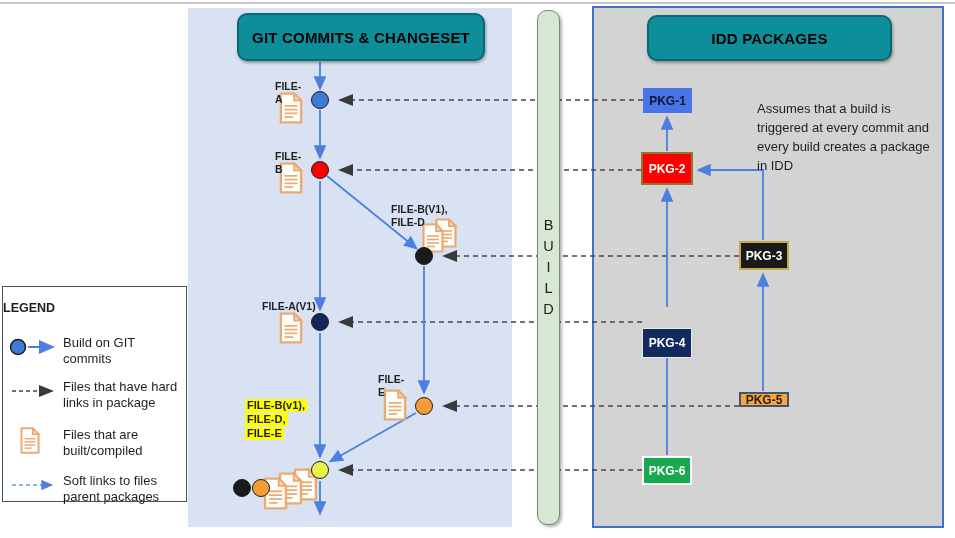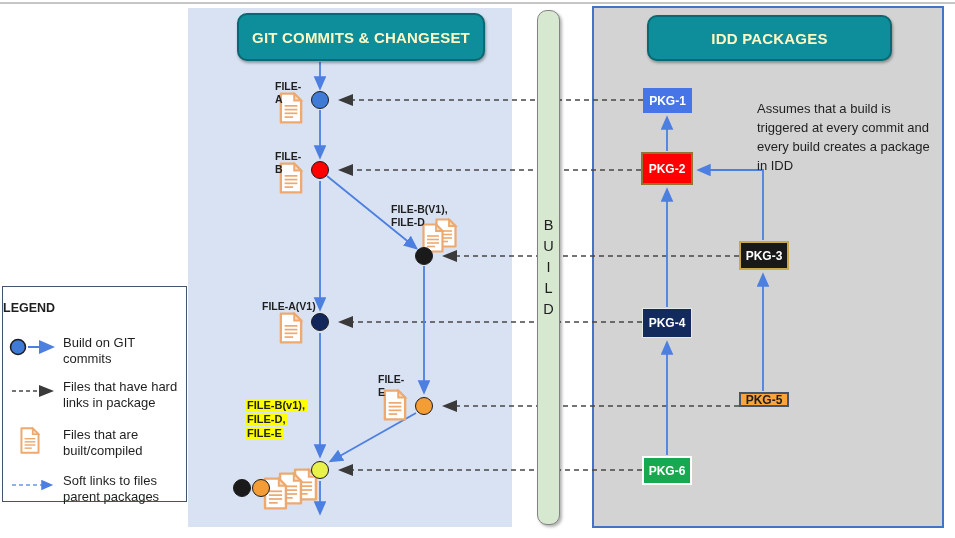--- a/index.html
+++ b/index.html
@@ -4,21 +4,21 @@
 <style>
   html,body{margin:0;padding:0;background:#fff;}
   #stage{position:relative;width:955px;height:538px;background:#ffffff;overflow:hidden;
          font-family:"Liberation Sans",sans-serif;color:#1f1f1f;}
   .abs{position:absolute;}
   .top-rule{left:0;top:2px;width:955px;height:2px;background:#c6c6c6;z-index:0;}
   .panel-left{left:188px;top:8px;width:324px;height:519px;background:#D9E2F3;z-index:0;}
   .panel-right{left:592px;top:6px;width:352px;height:522px;background:#D3D3D3;
                border:2px solid #4472C4;box-sizing:border-box;z-index:0;}
   .teal-header{background:#0E8D9B;border:2px solid #0A6873;border-radius:10px;
-               color:#fef9c3;font-weight:bold;font-size:15px;display:flex;align-items:center;
+               color:#000000;font-weight:bold;font-size:15px;display:flex;align-items:center;
                justify-content:center;z-index:6;box-shadow:1px 2px 3px rgba(0,0,0,.35);letter-spacing:.2px;}
   .git-header{left:237px;top:13px;width:244px;height:44px;}
   .idd-header{left:647px;top:15px;width:241px;height:42px;}
   .build-bar{left:537px;top:10px;width:23px;height:515px;background:#D6E8D0;
              border:1.5px solid #828282;border-radius:10px;box-sizing:border-box;z-index:5;
              display:flex;align-items:center;justify-content:center;box-shadow:2px 2px 3px rgba(0,0,0,.3);}
   .build-label{white-space:pre-line;font-size:14.5px;line-height:21px;text-align:center;color:#1f1f1f;}
   svg.overlay{left:0;top:0;width:955px;height:538px;z-index:1;pointer-events:none;}
   .pkg{position:absolute;display:flex;align-items:center;justify-content:center;
        font-size:12px;font-weight:bold;z-index:2;box-sizing:border-box;}
@@ -105,24 +105,24 @@
   </div>
 
   <div class="abs build-bar">
     <div class="build-label">B
 U
 I
 L
 D</div>
   </div>
 
-  <div class="pkg pkg1" style="background: rgb(71, 117, 231); color: #ffffff;">PKG-1</div>
+  <div class="pkg pkg1" style="background: rgb(71, 117, 231); color: #0f172a;">PKG-1</div>
   <div class="pkg pkg2" style="background: rgb(254, 0, 0); color: rgb(255, 255, 255);">PKG-2</div>
   <div class="pkg pkg3" style="background: rgb(25, 25, 25); color: rgb(255, 255, 255);">PKG-3</div>
-  <div class="pkg pkg4" style="background: rgb(19, 42, 92); color: rgb(255, 255, 255);">PKG-4</div>
+  <div class="pkg pkg4" style="background: rgb(19, 42, 92); color: rgb(255, 255, 255); margin-top: 20px;">PKG-4</div>
   <div class="pkg pkg5" style="background: rgb(251, 163, 60); color: rgb(31, 31, 31);">PKG-5</div>
   <div class="pkg pkg6" style="background: rgb(23, 168, 80); color: rgb(255, 255, 255);">PKG-6</div>
 
   <div class="abs note-right">Assumes that a build is
 triggered at every commit and
 every build creates a package
 in IDD</div>
 
   <div class="dot" style="left: 311px; top: 91px; background: rgb(63, 122, 214);"></div>
   <div class="dot" style="left: 311px; top: 161px; background: rgb(254, 0, 0);"></div>

